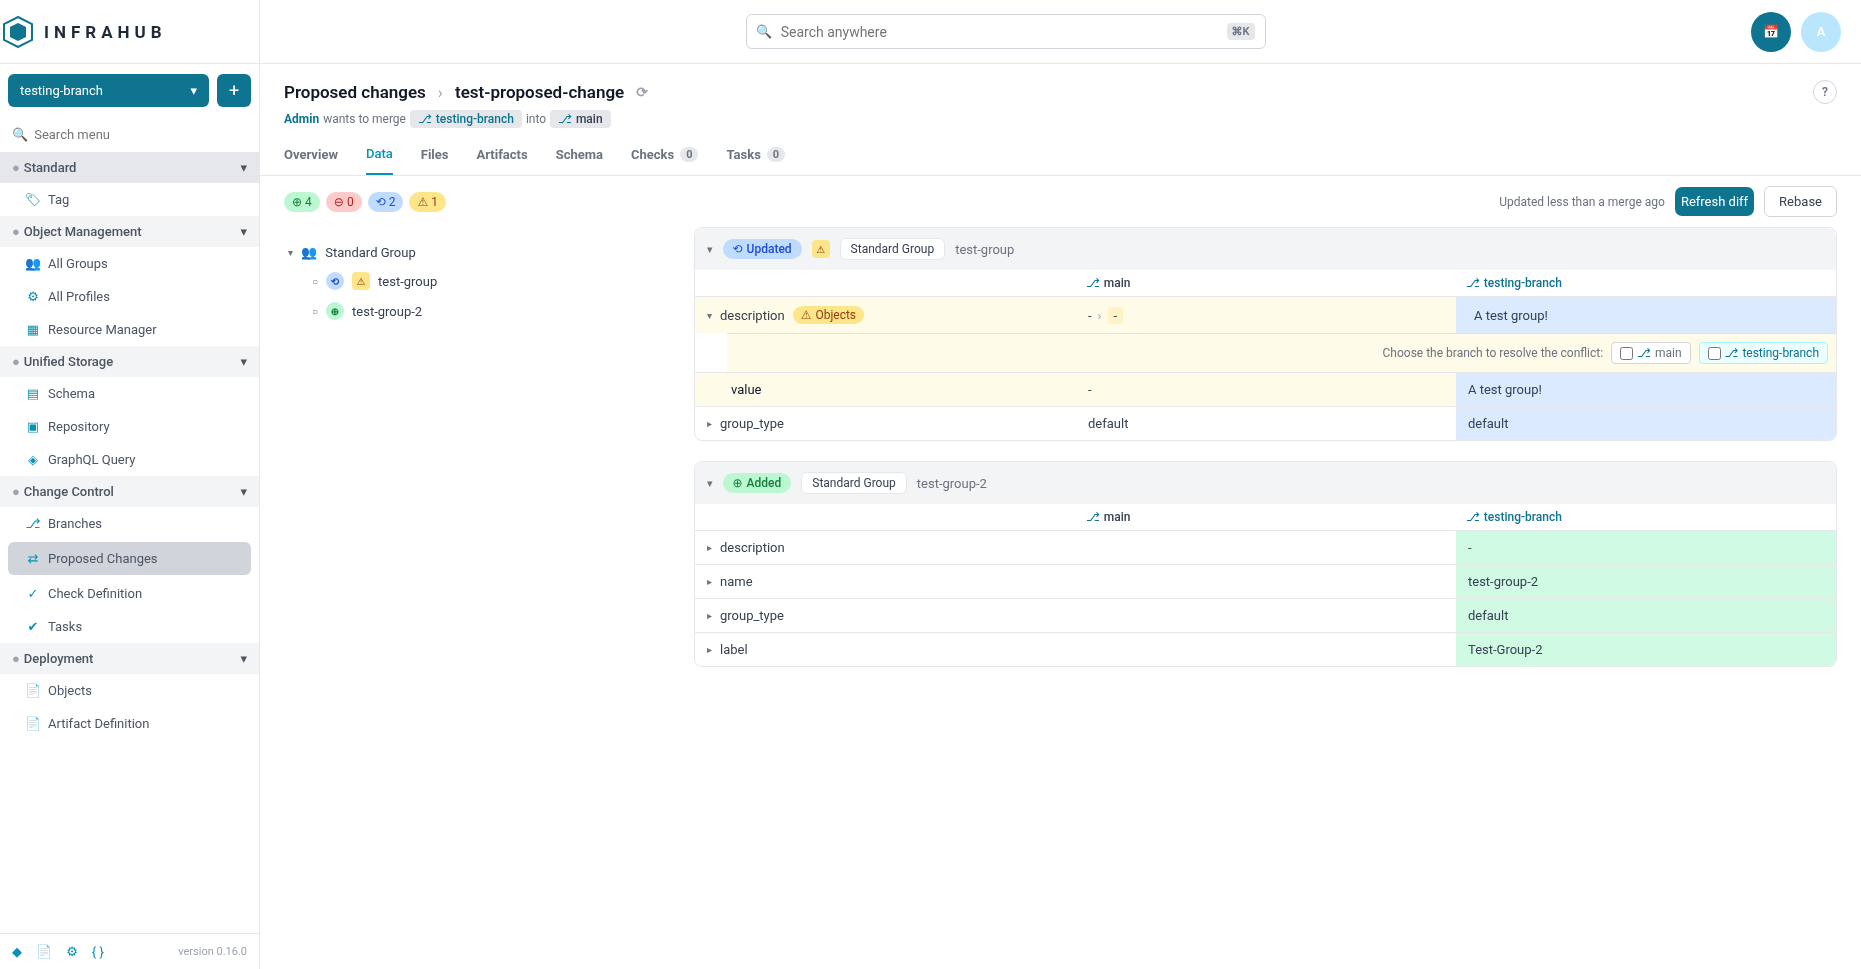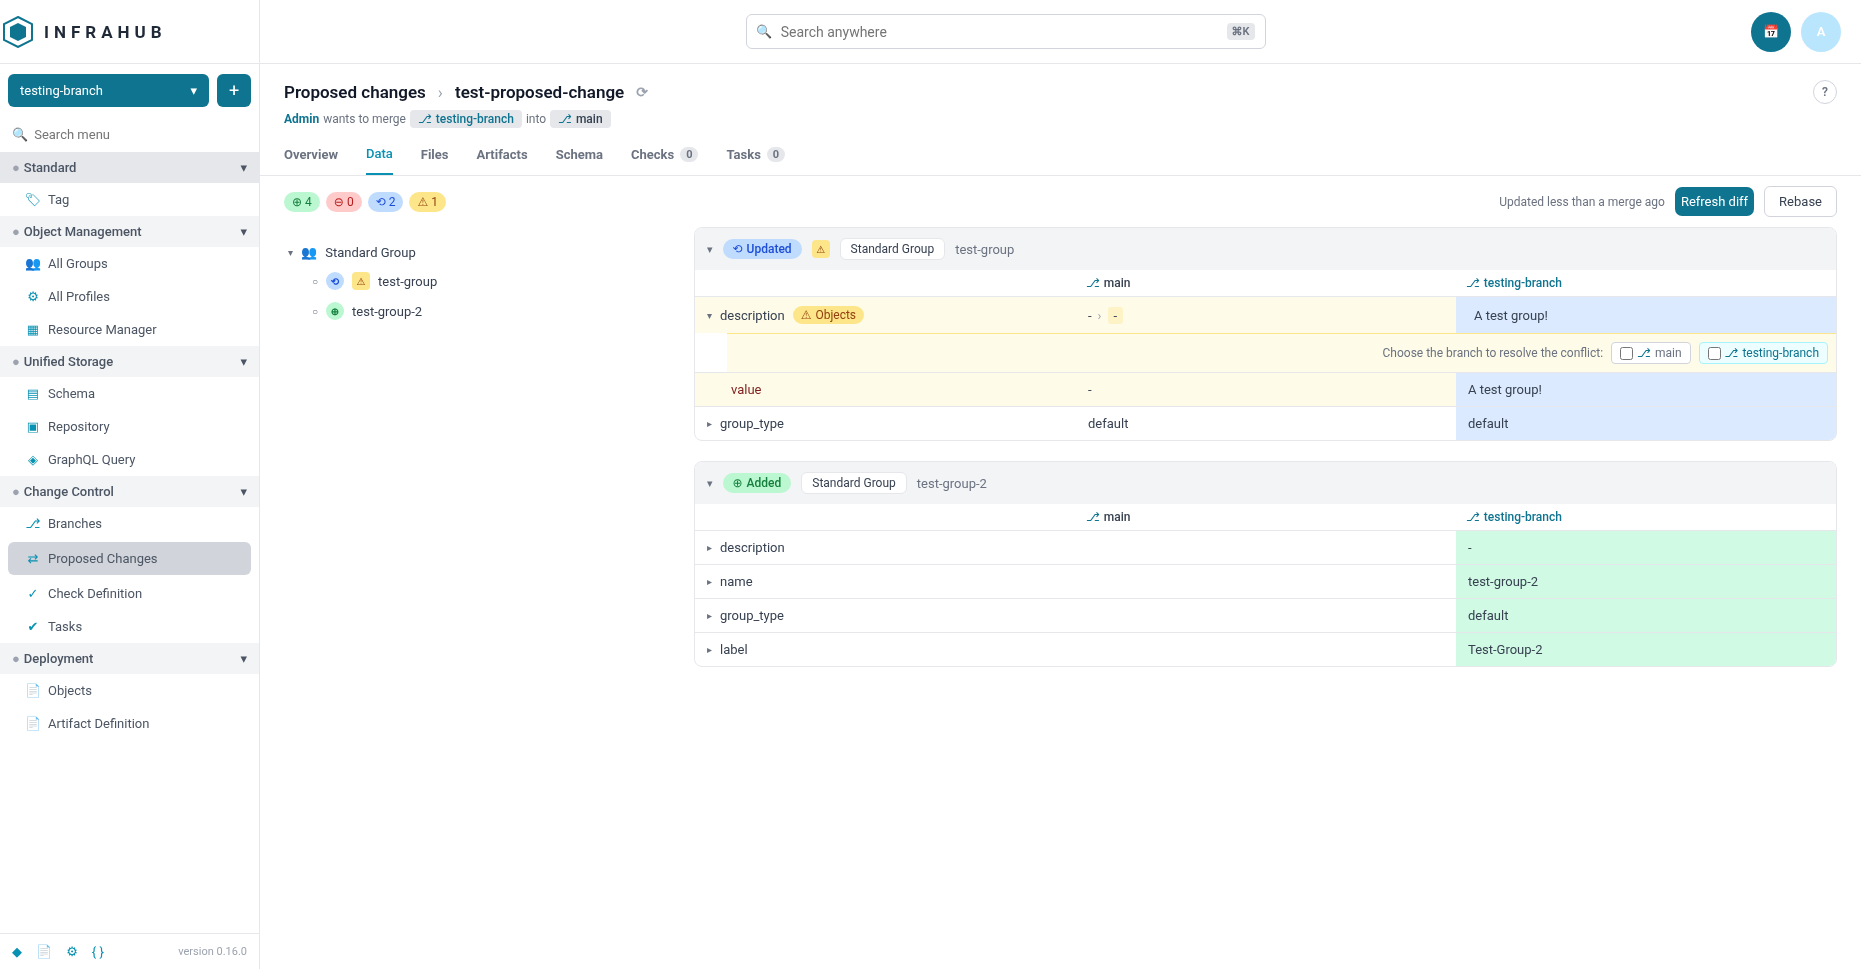--- a/index.html
+++ b/index.html
@@ -85,21 +85,21 @@
 .obj-name { color: #6b7280; font-size: 13px; }
 
 .diff-cols { display: grid; grid-template-columns: 1fr 380px 380px; }
 .col-head { padding: 6px 10px; font-size: 12px; display: flex; align-items: center; gap: 4px; color: #374151; font-weight: 500; }
 .col-head.b2 { color: #0e7490; }
 
 .diff-row { display: grid; grid-template-columns: 1fr 380px 380px; border-top: 1px solid #e5e7eb; }
 .diff-row.conflict-row { background: #fefce8; }
 .attr-cell { padding: 9px 12px; display: flex; align-items: center; gap: 8px; font-size: 13px; color: #374151; }
 .attr-cell .chev { color: #6b7280; font-size: 10px; cursor: pointer; }
-.attr-cell.sub { padding-left: 36px; color: #7f1d1d; }
+.attr-cell.sub { padding-left: 36px; color: #0f172a; }
 .val-cell { padding: 9px 12px; font-size: 13px; color: #374151; display: flex; align-items: center; gap: 6px; }
 .val-cell.branch-col { background: #dbeafe; }
 .val-cell.branch-col.added { background: #d1fae5; }
 .val-cell.conflict-main { background: #fefce8; }
 .arrow { color: #9ca3af; }
 .pill-val { background: #fef3c7; padding: 1px 6px; border-radius: 3px; }
 .pill-val.blue { background: #dbeafe; }
 .conflict-badge { background: #fde68a; color: #92400e; padding: 2px 8px; border-radius: 10px; font-size: 12px; display: inline-flex; align-items: center; gap: 4px; }
 
 .resolve-row { display: grid; grid-template-columns: 1fr; background: #fefce8; border-top: 1px solid #fde68a; padding: 8px 8px; margin-left: 32px; }

